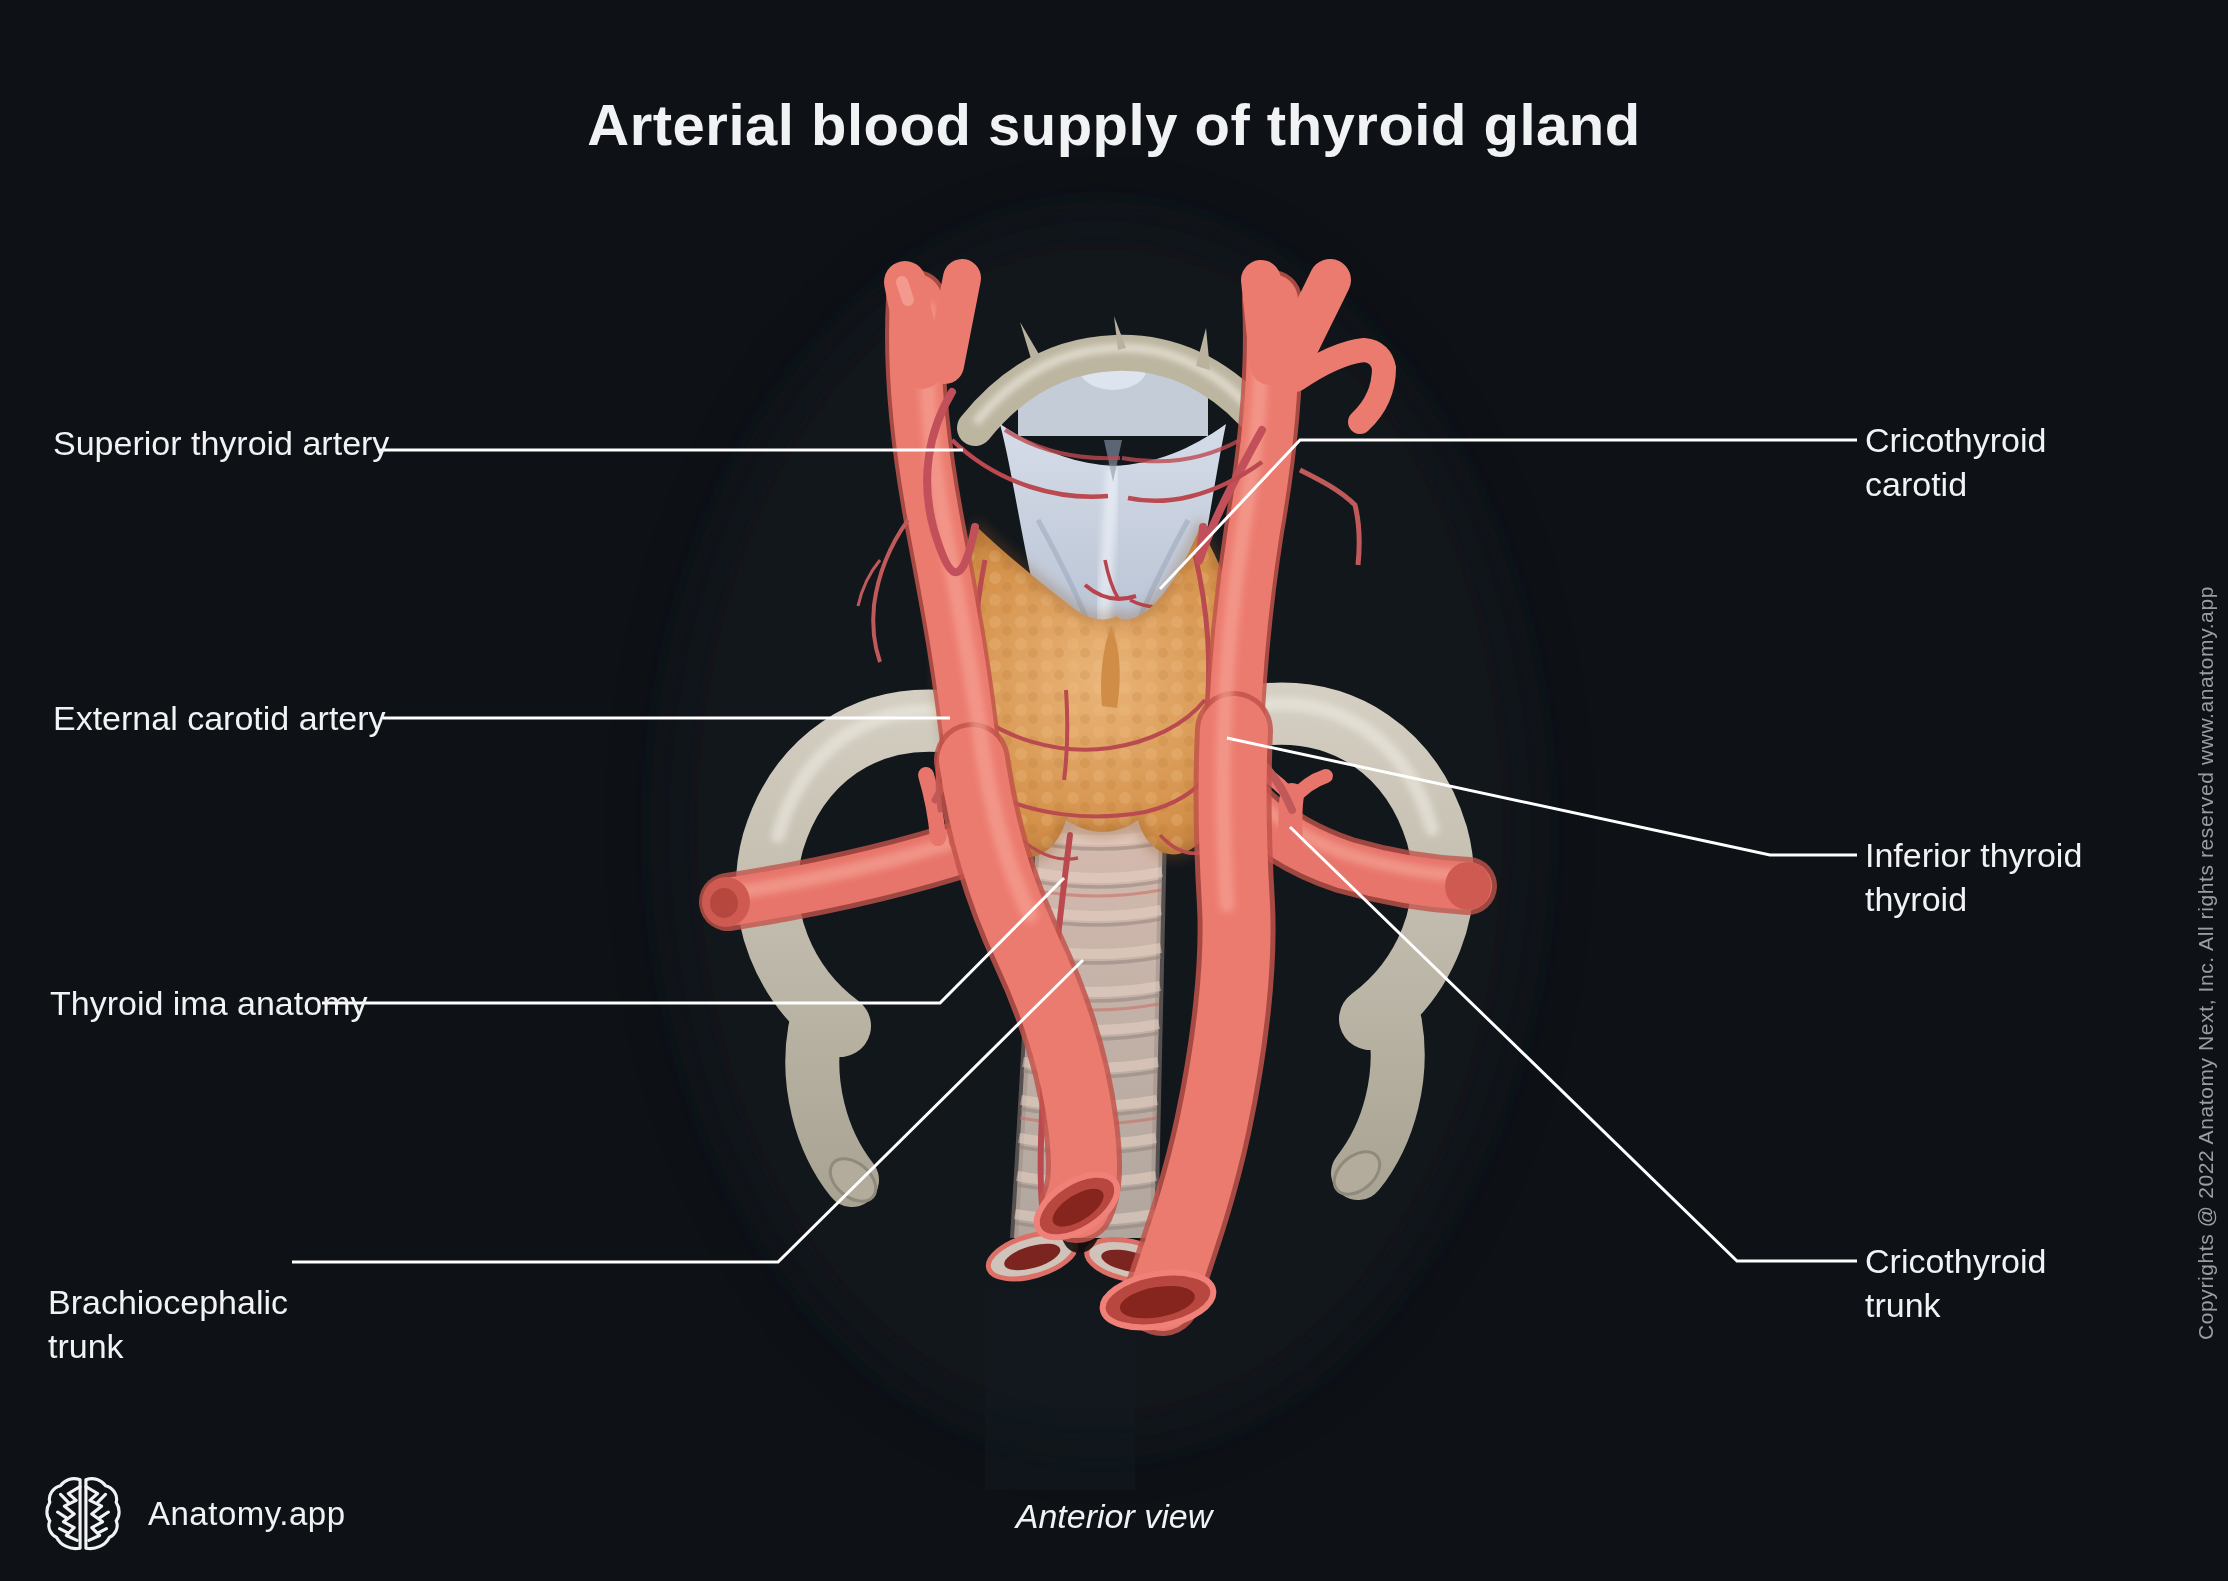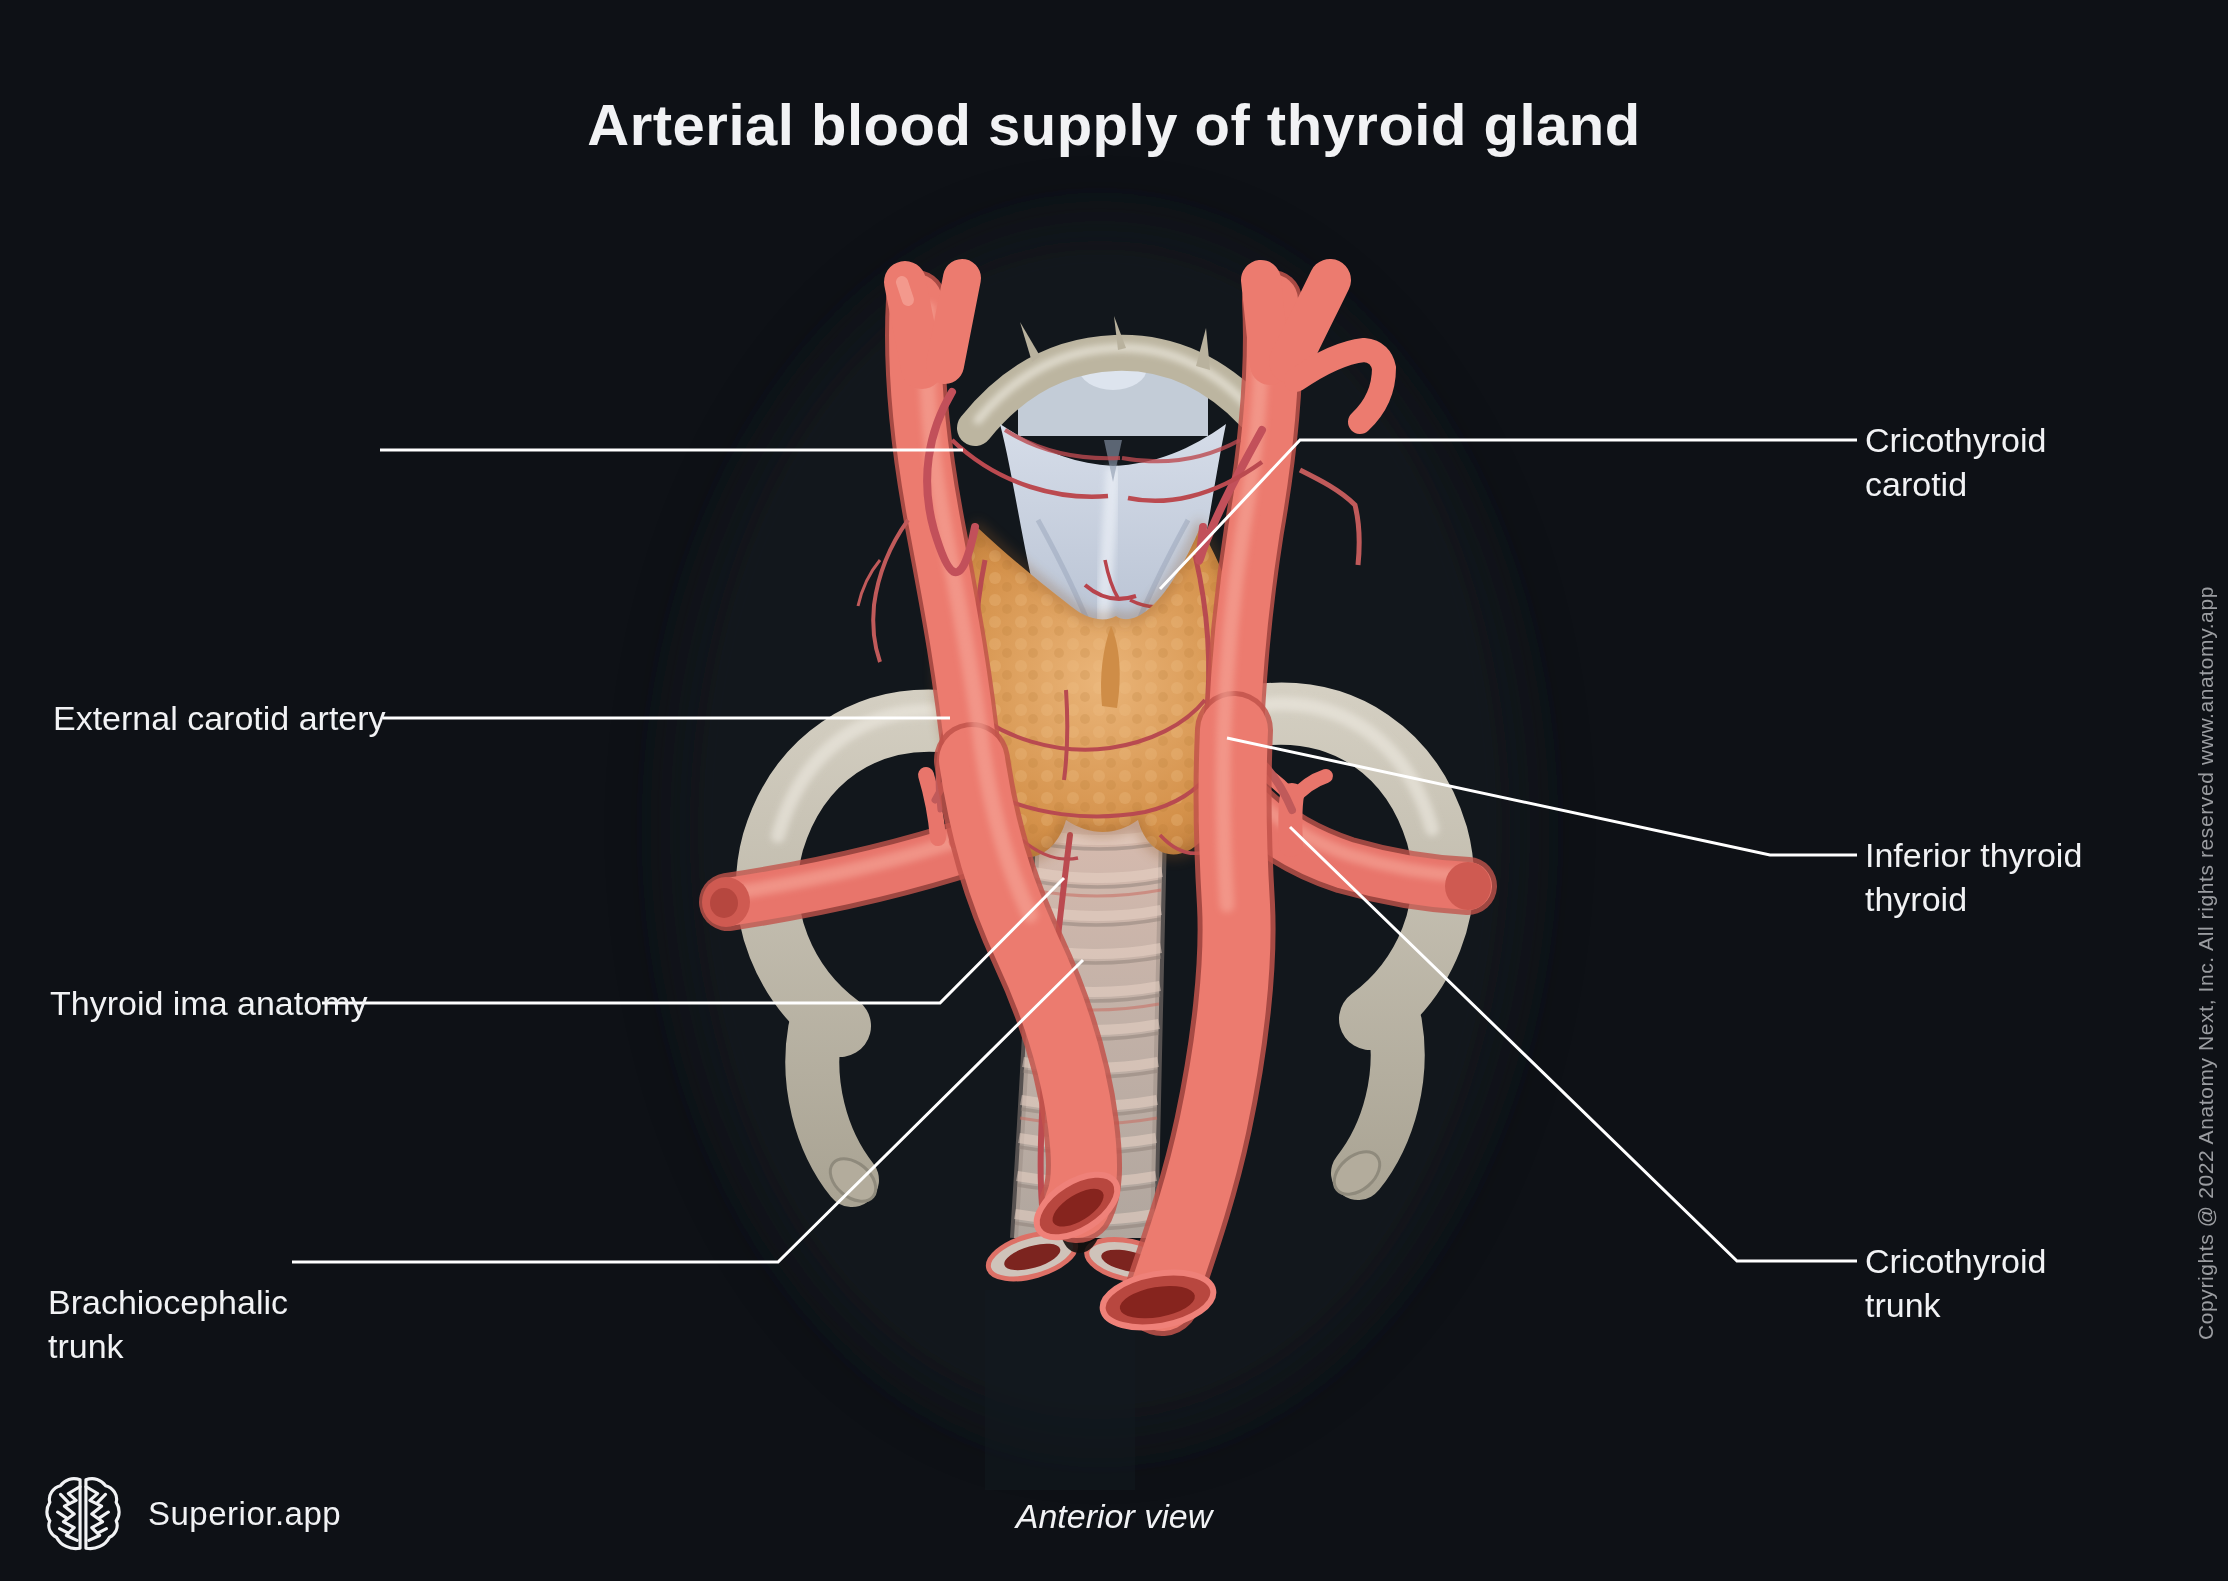--- a/index.html
+++ b/index.html
@@ -223,37 +223,38 @@
       <polyline class="leader" points="322,1003 940,1003 1064,878"></polyline>
       <polyline class="leader" points="292,1262 778,1262 1083,960"></polyline>
       <polyline class="leader" points="1857,440 1300,440 1160,589"></polyline>
       <polyline class="leader" points="1857,855 1770,855 1227,738"></polyline>
       <polyline class="leader" points="1857,1261 1737,1261 1290,827"></polyline>
     </g>
   </svg>
 
   <h1 class="page-title">Arterial blood supply of thyroid gland</h1>
 
+  <div class="lbl" id="lbl-superior">Superior thyroid artery</div>
   <div class="lbl" id="lbl-external">External carotid artery</div>
   <div class="lbl" id="lbl-ima">Thyroid ima anatomy</div>
   <div class="lbl" id="lbl-brachio">Brachiocephalic trunk</div>
   <div class="lbl right" id="lbl-crico">Cricothyroid carotid</div>
   <div class="lbl right" id="lbl-inferior">Inferior thyroid thyroid</div>
   <div class="lbl right" id="lbl-thyro">Cricothyroid trunk</div>
 
   <div class="view-caption">Anterior view</div>
 
   <div class="brand">
     <span>
       <svg width="82" height="82" viewBox="0 0 84 84" fill="none" stroke="#f1f2f4" stroke-width="3.2" stroke-linejoin="round" stroke-linecap="round">
         <path d="M39,7 C31,4 23,7 19,13 C11,15 6,23 8,30 C4,36 4,44 8,49 C5,56 9,63 15,66 C19,74 29,79 39,77 L39,7 Z"></path>
         <path d="M39,14 L27,21 L35,28 L23,34 L33,42 L22,50 L33,56 L25,64 L36,69"></path>
         <path d="M19,22 L27,30 M16,40 L25,46 M18,57 L26,61"></path>
         <path d="M45,7 C53,4 61,7 65,13 C73,15 78,23 76,30 C80,36 80,44 76,49 C79,56 75,63 69,66 C65,74 55,79 45,77 L45,7 Z"></path>
         <path d="M45,14 L57,21 L49,28 L61,34 L51,42 L62,50 L51,56 L59,64 L48,69"></path>
         <path d="M65,22 L57,30 M68,40 L59,46 M66,57 L58,61"></path>
       </svg>
     </span>
-    <span class="brand-name">Superior.app</span>
+    <span class="brand-name">Anatomy.app</span>
   </div>
 
   <div class="copyright">Copyrights @ 2022 Anatomy Next, Inc. All rights reserved www.anatomy.app</div>
 </div>
 
 </body></html>

